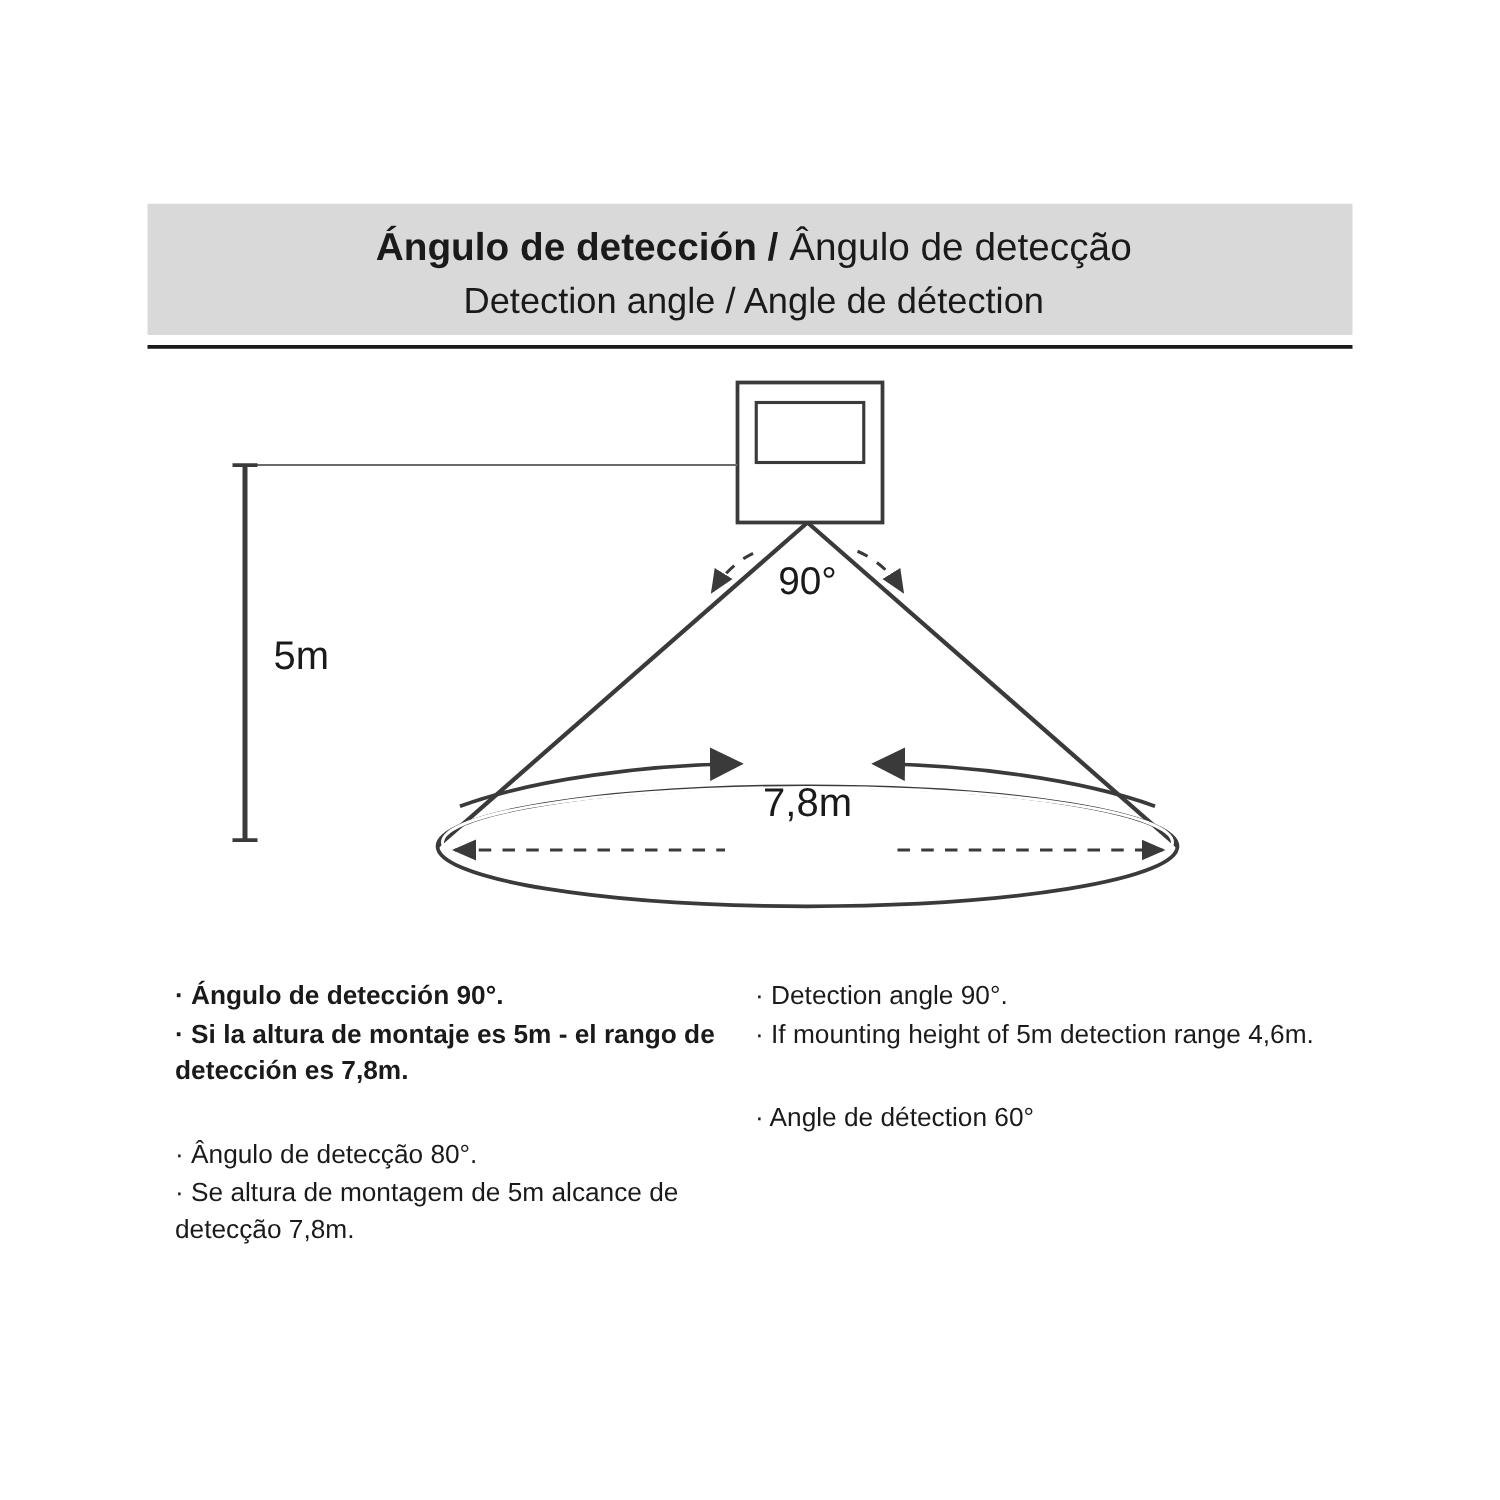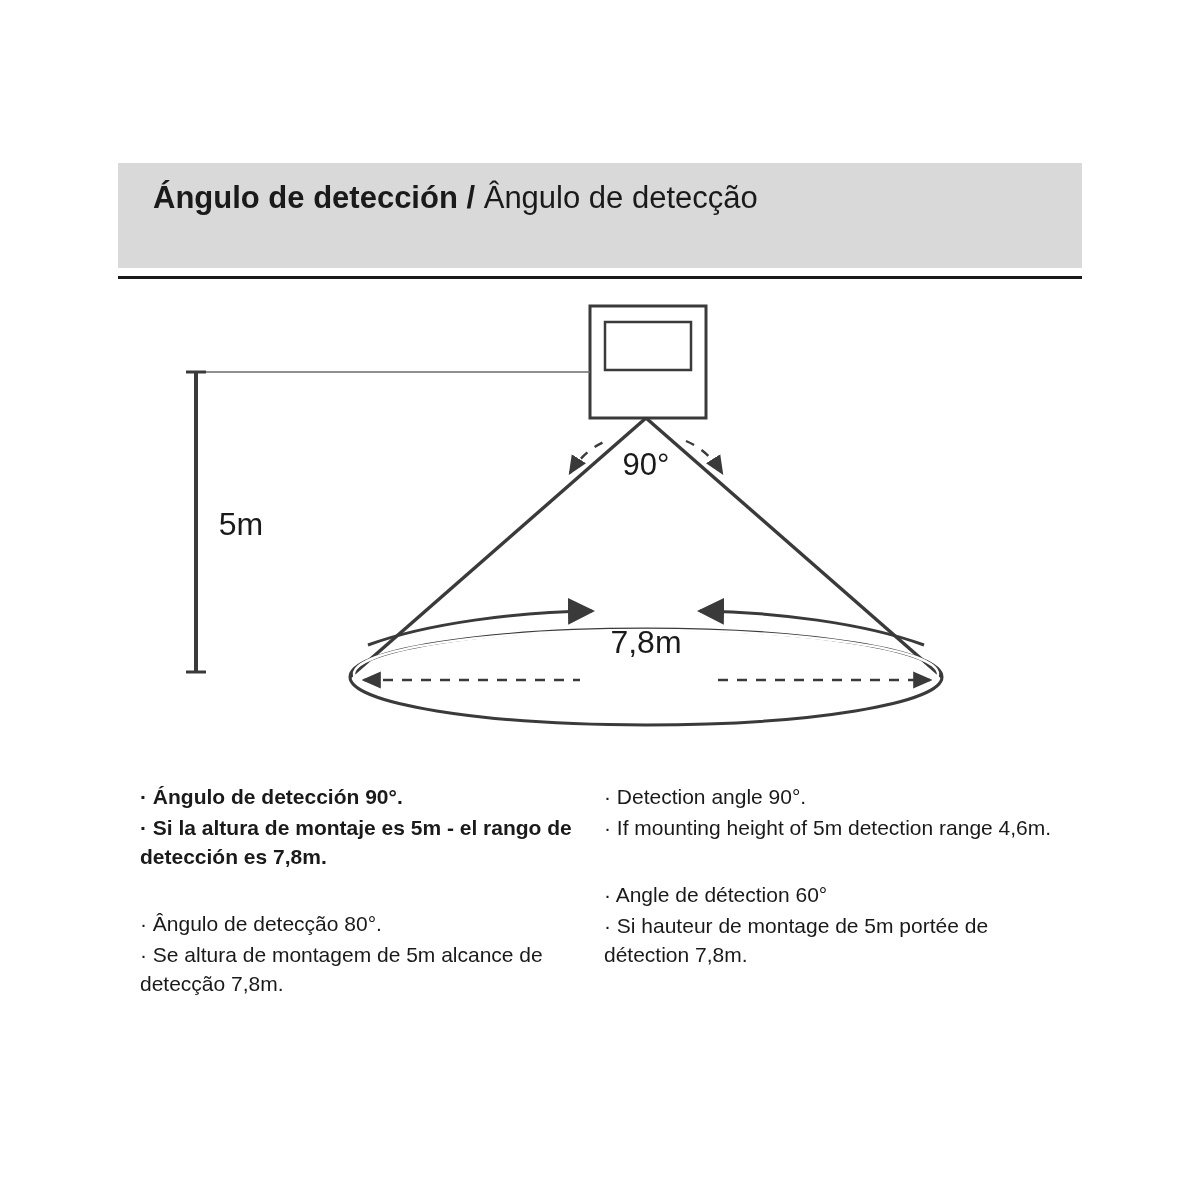--- a/index.html
+++ b/index.html
@@ -27,23 +27,24 @@
   .header-band {
     position: absolute;
     left: 118px;
     top: 163px;
     width: 964px;
     height: 105px;
     background: #d9d9d9;
   }
   .header-text {
     position: absolute;
-    left: 153px;
+    left: 133px;
     top: 178px;
     width: 940px;
+    text-align: center;
   }
   .header-line1 {
     font-size: 31px;
     line-height: 40px;
     color: #1a1a1a;
     white-space: nowrap;
   }
   .header-line1 .bold {
     font-weight: bold;
   }
@@ -102,20 +103,21 @@
 </style>
 </head>
 <body>
 
 <div class="page">
 
   <div class="header-band"></div>
 
   <div class="header-text">
     <div class="header-line1"><span class="bold">Ángulo de detección /</span><span> Ângulo de detecção</span></div>
+    <div class="header-line2">Detection angle / Angle de détection</div>
   </div>
 
   <div class="header-rule"></div>
 
   <div class="diagram">
     <svg width="964" height="480" viewBox="0 0 964 480" xmlns="http://www.w3.org/2000/svg">
       <defs>
         <marker id="arrHead" markerWidth="9" markerHeight="9" refX="8" refY="4.5" orient="auto">
           <path d="M0,0 L9,4.5 L0,9 z" fill="#3a3a3a"></path>
         </marker>
@@ -180,18 +182,17 @@
       <div class="group-gap"></div>
       <p class="bullet">· Ângulo de detecção 80°.</p>
       <p class="bullet">· Se altura de montagem de 5m alcance de detecção 7,8m.</p>
     </div>
 
     <div class="col">
       <p class="bullet">· Detection angle 90°.</p>
       <p class="bullet">· If mounting height of 5m detection range 4,6m.</p>
       <div class="group-gap"></div>
       <p class="bullet">· Angle de détection 60°</p>
-      <p class="bullet">· Si hauteur de montage de 5m portée de détection 7,8m.</p>
     </div>
 
   </div>
 
 </div>
 
 </body></html>

